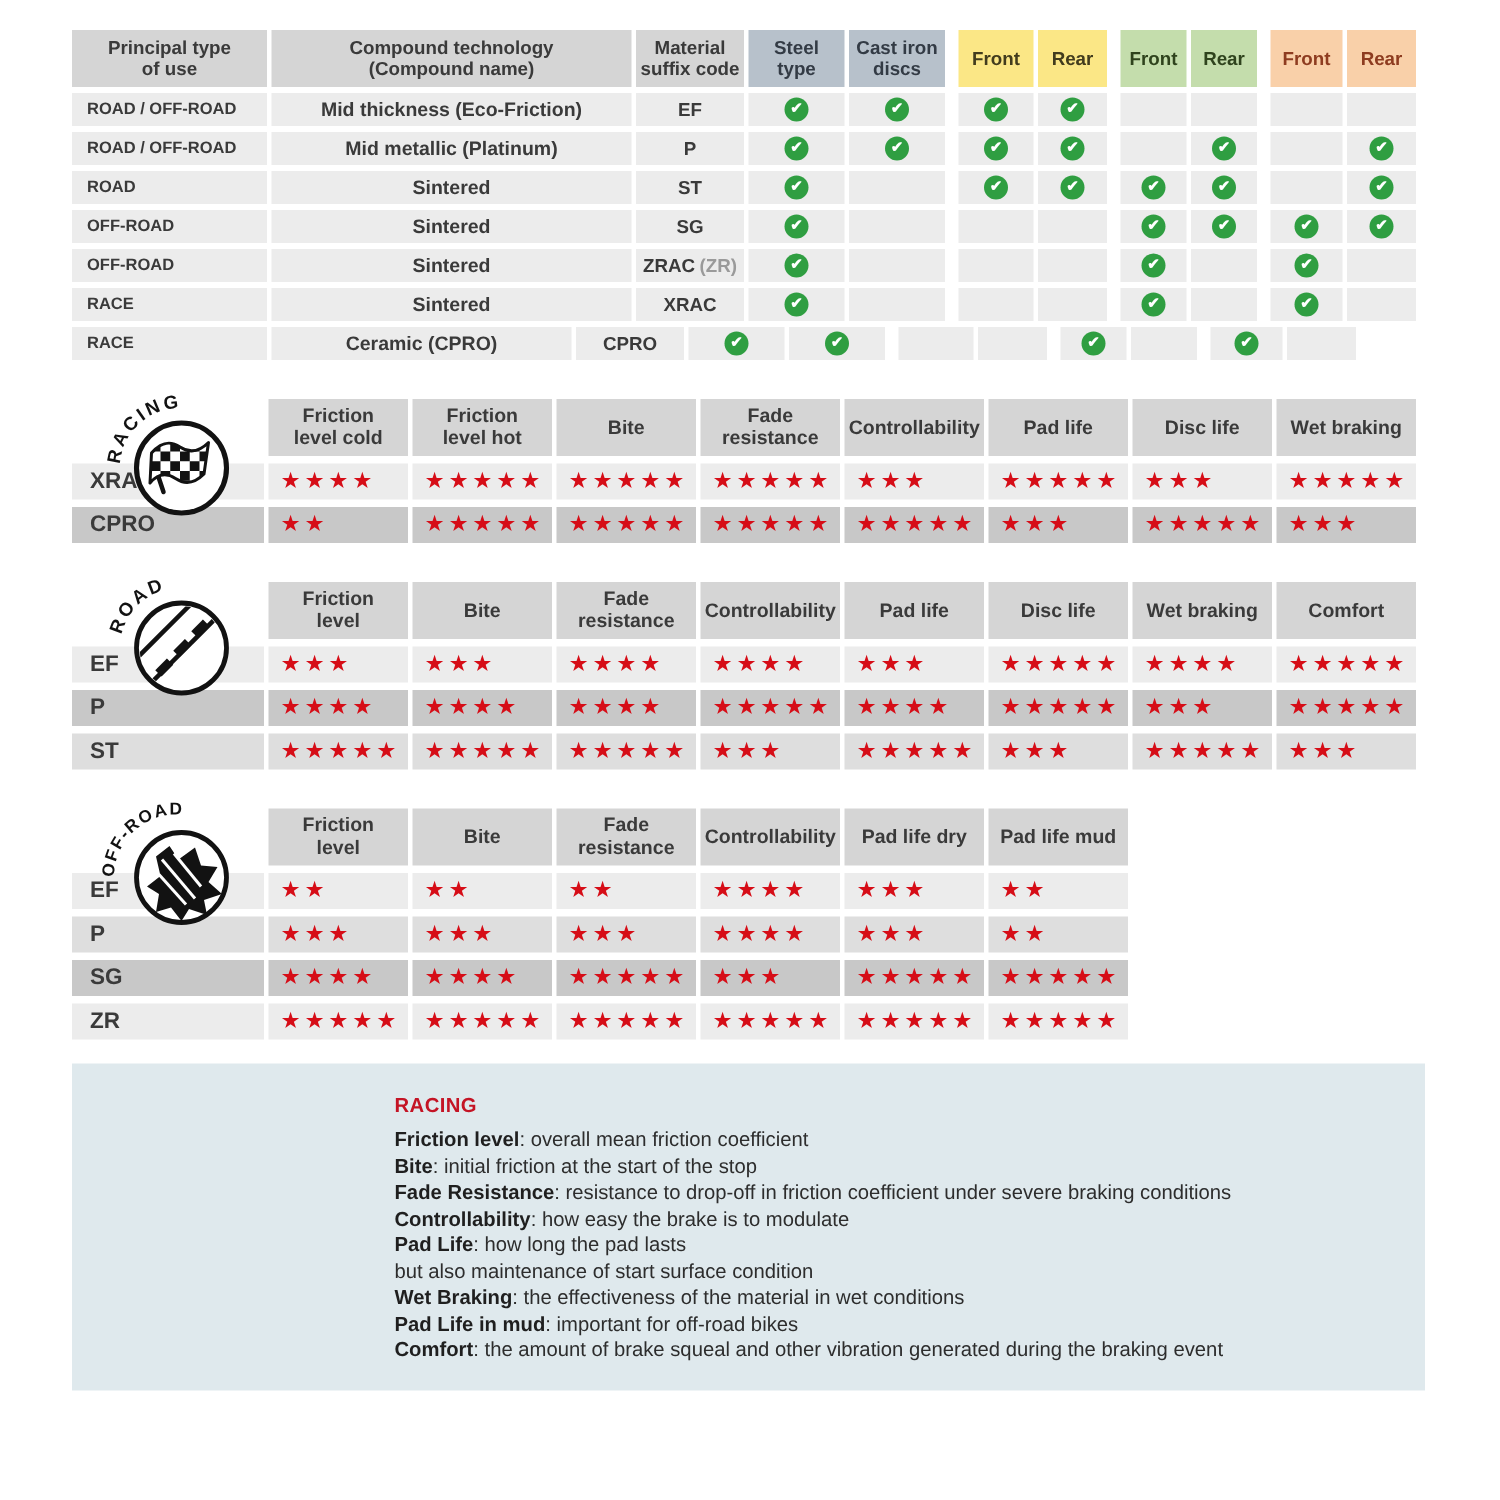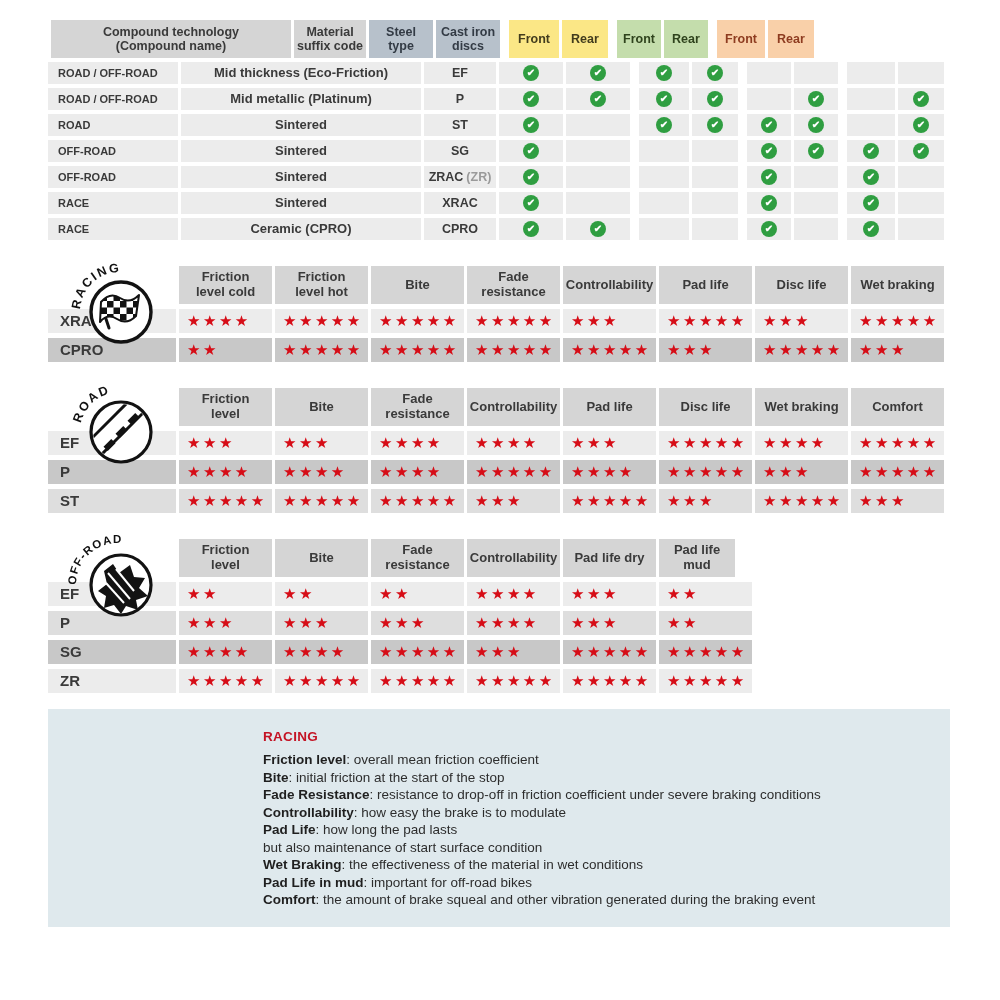--- a/index.html
+++ b/index.html
@@ -39,20 +39,22 @@
   .lg-line b{color:#1f1f1f;}
   svg text{font-family:"Liberation Sans",sans-serif;}
 </style>
 </head>
 <body>
 
 <div class="page">
 
   <div>
     <div class="row head-row" id="compat-head-row">
+        <div class="cell mh" style="width: 130px;">Principal type
+of use</div>
         <div class="cell mh ml3" style="width: 240px;">Compound technology
 (Compound name)</div>
         <div class="cell mh ml3" style="width: 72px;">Material
 suffix code</div>
         <div class="cell sub ml3" style="width: 64px; background: rgb(183, 193, 203); color: rgb(51, 59, 69);">Steel
 type</div>
         <div class="cell sub ml3" style="width: 64px; background: rgb(183, 193, 203); color: rgb(51, 59, 69);">Cast iron
 discs</div>
         <div class="cell sub ml9" style="width: 50px; background: rgb(251, 231, 134); color: rgb(66, 60, 29);">Front</div>
         <div class="cell sub ml3" style="width: 46px; background: rgb(251, 231, 134); color: rgb(66, 60, 29);">Rear</div>
@@ -135,21 +137,21 @@
           <div class="cell tcell ml3" style="width: 64px;"></div>
           <div class="cell tcell ml9" style="width: 50px;"></div>
           <div class="cell tcell ml3" style="width: 46px;"></div>
           <div class="cell tcell ml9" style="width: 44px;"><div class="ck">✔</div></div>
           <div class="cell tcell ml3" style="width: 44px;"></div>
           <div class="cell tcell ml9" style="width: 48px;"><div class="ck">✔</div></div>
           <div class="cell tcell ml3" style="width: 46px;"></div>
         </div>
         <div class="row trow">
           <div class="cell tcell c-use" style="width: 130px;">RACE</div>
-          <div class="cell tcell c-tech ml3" style="width: 240px;">Ceramic (CPRO)</div>
+          <div class="cell tcell c-tech ml3" style="width: 200px;">Ceramic (CPRO)</div>
           <div class="cell tcell c-suffix ml3" style="width: 72px;">CPRO</div>
           <div class="cell tcell ml3" style="width: 64px;"><div class="ck">✔</div></div>
           <div class="cell tcell ml3" style="width: 64px;"><div class="ck">✔</div></div>
           <div class="cell tcell ml9" style="width: 50px;"></div>
           <div class="cell tcell ml3" style="width: 46px;"></div>
           <div class="cell tcell ml9" style="width: 44px;"><div class="ck">✔</div></div>
           <div class="cell tcell ml3" style="width: 44px;"></div>
           <div class="cell tcell ml9" style="width: 48px;"><div class="ck">✔</div></div>
           <div class="cell tcell ml3" style="width: 46px;"></div>
         </div>
@@ -308,21 +310,21 @@
     <div class="sec-table" id="table-offroad" style="padding-top: 0px;">
         <div class="row shead">
           <div class="cell spacer" style="width: 128px;"></div>
           <div class="cell ml3" style="width: 93px;">Friction
 level</div>
           <div class="cell ml3" style="width: 93px;">Bite</div>
           <div class="cell ml3" style="width: 93px;">Fade
 resistance</div>
           <div class="cell ml3" style="width: 93px;">Controllability</div>
           <div class="cell ml3" style="width: 93px;">Pad life dry</div>
-          <div class="cell ml3" style="width: 76px;">Pad life mud</div>
+          <div class="cell ml3" style="width: 93px;">Pad life mud</div>
         </div>
         <div class="row srow">
           <div class="cell lbl sh-light" style="width: 128px;">EF</div>
           <div class="cell stars ml3 sh-light" style="width: 93px;">★★</div>
           <div class="cell stars ml3 sh-light" style="width: 93px;">★★</div>
           <div class="cell stars ml3 sh-light" style="width: 93px;">★★</div>
           <div class="cell stars ml3 sh-light" style="width: 93px;">★★★★</div>
           <div class="cell stars ml3 sh-light" style="width: 93px;">★★★</div>
           <div class="cell stars ml3 sh-light" style="width: 93px;">★★</div>
         </div>

